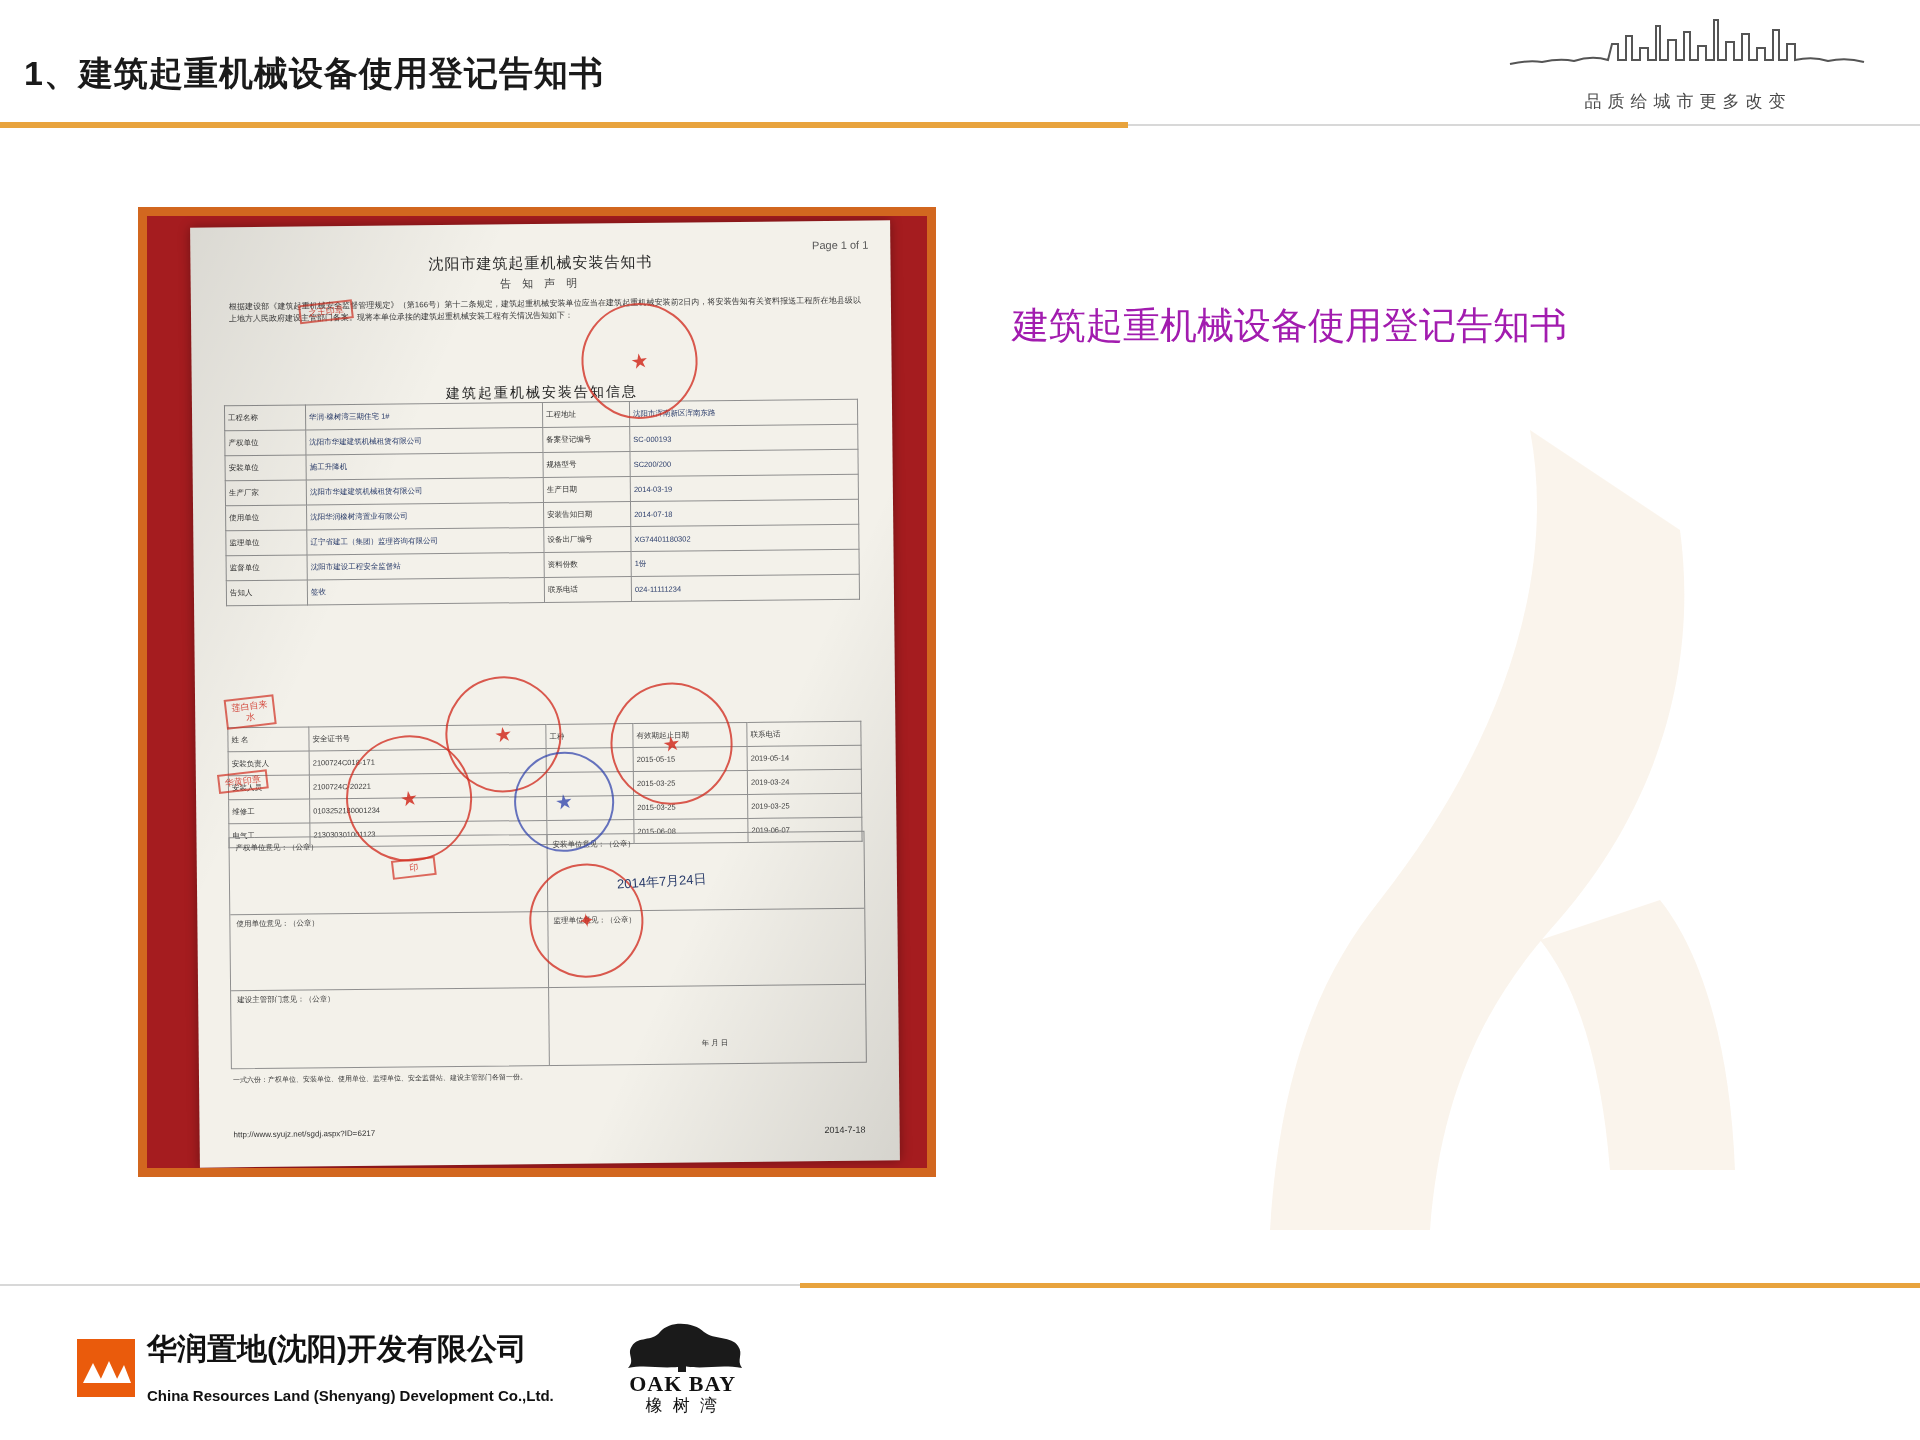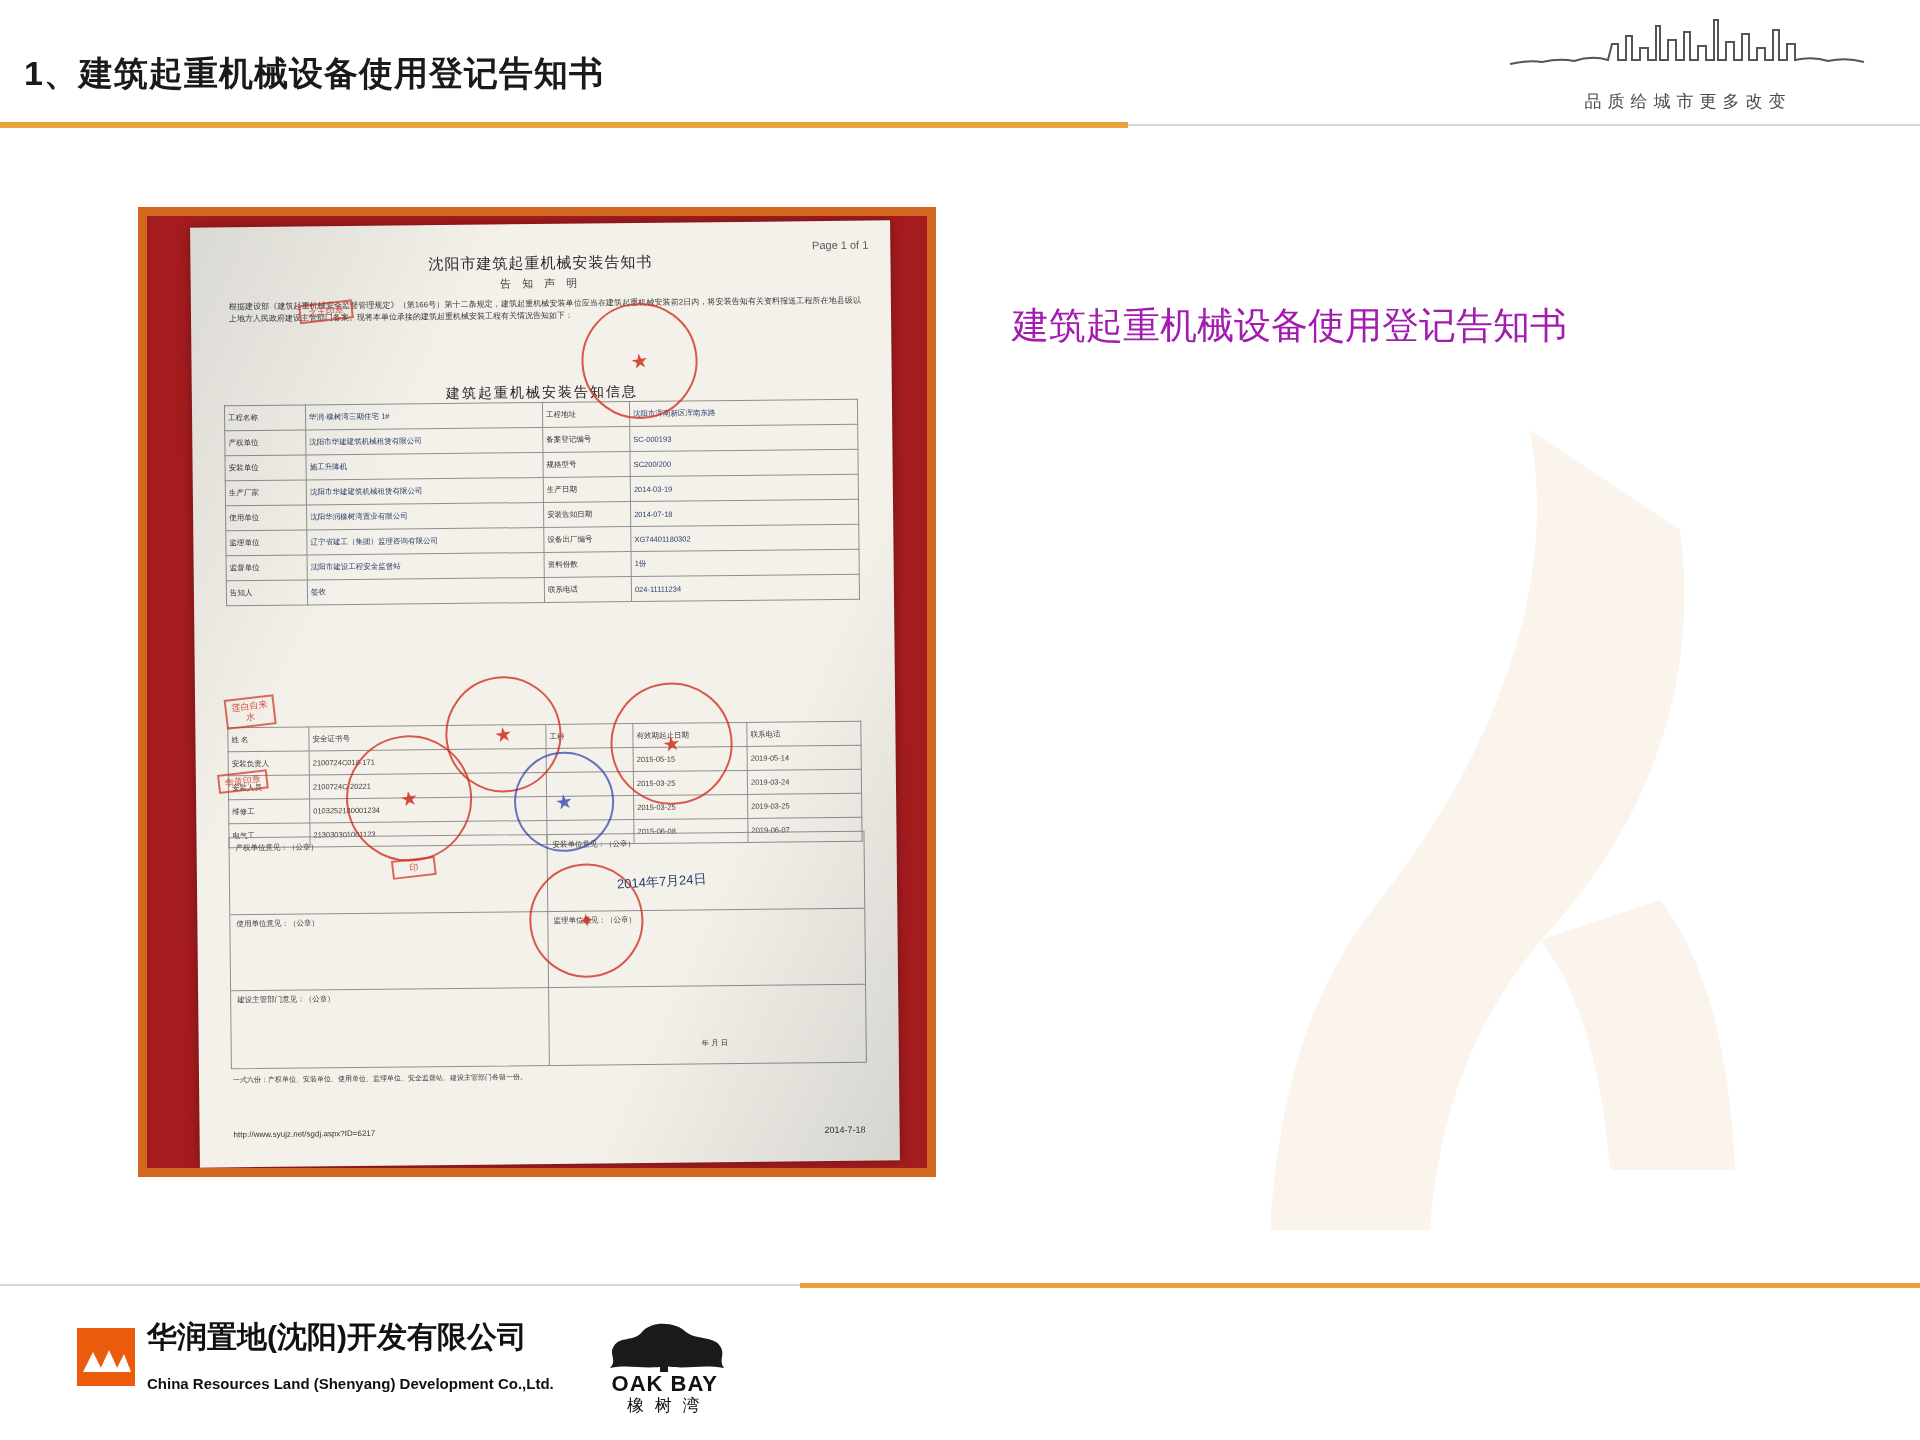--- a/index.html
+++ b/index.html
@@ -308,22 +308,22 @@
     top: 1284px;
     width: 800px;
     height: 2px;
     background: #d8d8d8;
   }
   #footer {
     position: absolute;
     left: 40px;
     top: 1320px;
     display: flex;
-    align-items: flex-start;
-    gap: 36px;
+    align-items: center;
+    gap: 54px;
     padding-left: 37px;
   }
   #crl-logo {
     display: flex;
     align-items: center;
     gap: 12px;
   }
   .crl-mark {
     width: 58px;
     height: 58px;
@@ -342,20 +342,21 @@
   .crl-names .en {
     font-size: 15px;
     font-weight: bold;
     color: #111;
     line-height: 18px;
     white-space: nowrap;
     margin-top: 21px;
   }
   #oak-logo {
     text-align: center;
+    font-family: Liberation Serif, serif;
   }
   #oak-logo .tree { display: block; margin: 0 auto; }
   #oak-logo .oak-en {
     font-size: 22px;
     font-weight: bold;
     color: #111;
     letter-spacing: 1px;
     line-height: 24px;
   }
   #oak-logo .oak-cn {

